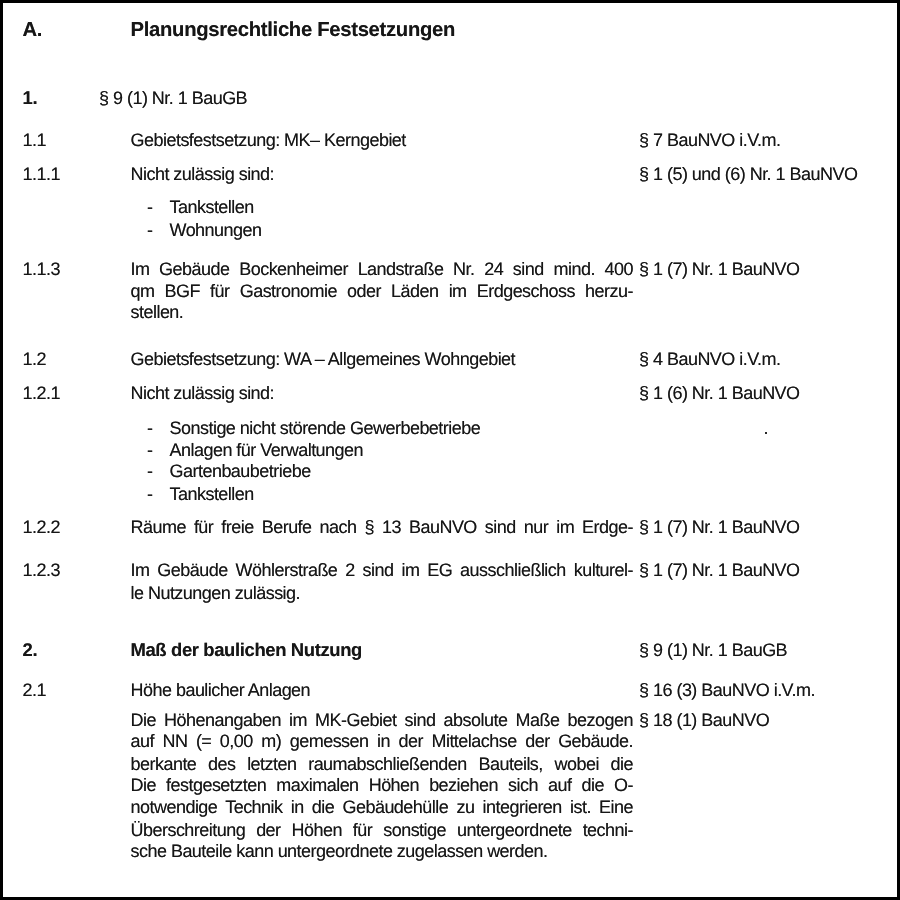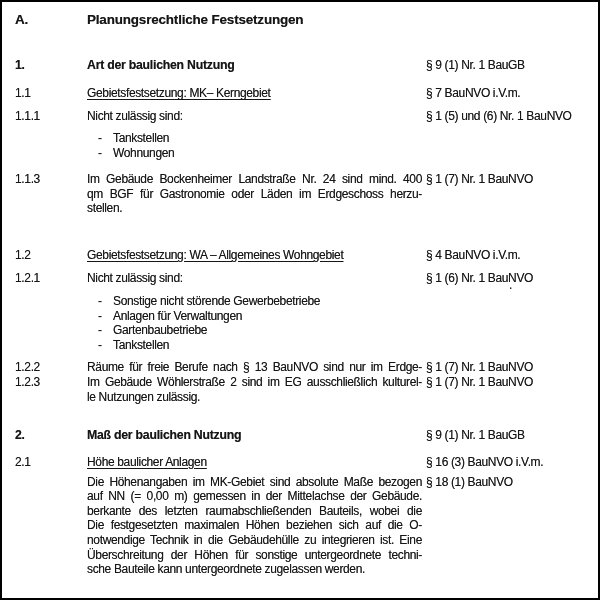--- a/index.html
+++ b/index.html
@@ -40,21 +40,21 @@
   }
 
   
   .h-bold .num, .h-bold .body {
     font-weight: bold;
     font-size: 12.3px;
     letter-spacing: -0.25px;
   }
 
   
-  .h-und .body { text-decoration: underline; text-underline-offset: 2px; }
+  .h-und .body { text-underline-offset: 2px; }
 
   
   .li { display: flex; line-height: 14.6px; padding-left: 11px; }
   .li .dash { width: 15px; flex: 0 0 15px; }
 
   
   .pl { line-height: 14.6px; text-align: justify; text-align-last: justify; }
   .pl.last { text-align: justify; text-align-last: left; }
 
   
@@ -66,21 +66,20 @@
 <div class="page">
 
   <div class="row h-a">
     <div class="num">A.</div>
     <div class="body">Planungsrechtliche Festsetzungen</div>
     <div class="ref"></div>
   </div>
 
   <div class="row h-bold" style="margin-top:30px">
     <div class="num">1.</div>
-    <div class="body">Art der baulichen Nutzung</div>
     <div class="ref">§ 9 (1) Nr. 1 BauGB</div>
   </div>
 
   <div class="row h-und" style="margin-top:13px">
     <div class="num">1.1</div>
     <div class="body">Gebietsfestsetzung: MK– Kerngebiet</div>
     <div class="ref">§ 7 BauNVO i.V.m.</div>
   </div>
 
   <div class="row" style="margin-top:8px">
@@ -107,21 +106,21 @@
   <div class="row" style="margin-top:12px">
     <div class="num">1.1.3</div>
     <div class="body">
       <div class="pl">Im Gebäude Bockenheimer Landstraße Nr. 24 sind mind. 400</div>
       <div class="pl">qm BGF für Gastronomie oder Läden im Erdgeschoss herzu-</div>
       <div class="pl last">stellen.</div>
     </div>
     <div class="ref">§ 1 (7) Nr. 1 BauNVO</div>
   </div>
 
-  <div class="row h-und" style="margin-top:32px">
+  <div class="row h-und" style="margin-top:16px">
     <div class="num">1.2</div>
     <div class="body">Gebietsfestsetzung: WA – Allgemeines Wohngebiet</div>
     <div class="ref">§ 4 BauNVO i.V.m.</div>
   </div>
 
   <div class="row" style="margin-top:8px">
     <div class="num">1.2.1</div>
     <div class="body">Nicht zulässig sind:</div>
     <div class="ref">§ 1 (6) Nr. 1 BauNVO</div>
   </div>
@@ -150,21 +149,21 @@
   </div>
 
   <div class="row" style="margin-top:8px">
     <div class="num">1.2.2</div>
     <div class="body">
       <div class="pl">Räume für freie Berufe nach § 13 BauNVO sind nur im Erdge-</div>
     </div>
     <div class="ref">§ 1 (7) Nr. 1 BauNVO</div>
   </div>
 
-  <div class="row" style="">
+  <div class="row" style="margin-top:14px">
     <div class="num">1.2.3</div>
     <div class="body">
       <div class="pl">Im Gebäude Wöhlerstraße 2 sind im EG ausschließlich kulturel-</div>
       <div class="pl last">le Nutzungen zulässig.</div>
     </div>
     <div class="ref">§ 1 (7) Nr. 1 BauNVO</div>
   </div>
 
   <div class="row h-bold" style="margin-top:23px">
     <div class="num">2.</div>

